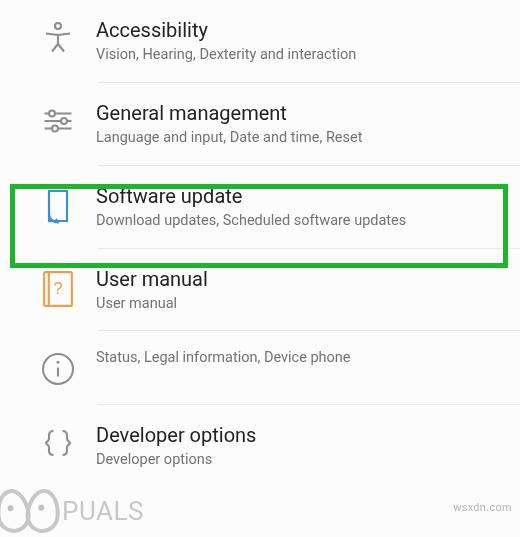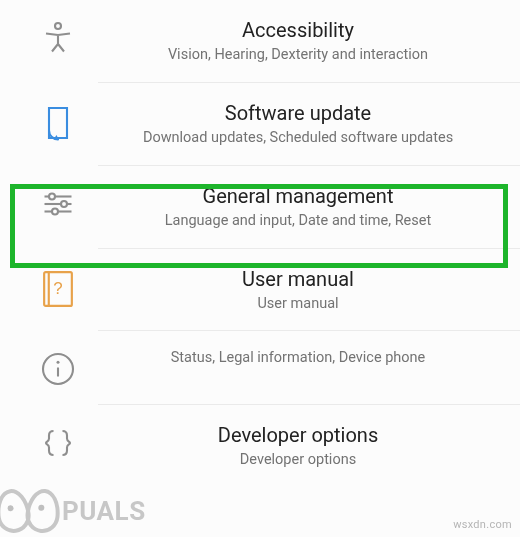--- a/index.html
+++ b/index.html
@@ -28,21 +28,21 @@
     background: #eaeaea;
   }
   .item.no-divider::after { display: none; }
   .icon-col {
     width: 76px;
     display: flex;
     justify-content: center;
     align-items: center;
     padding-top: 2px;
   }
-  .text-col { flex: 1; text-align: center; }
+  .text-col { flex: 1; }
   .title {
     font-size: 20px;
     color: #222;
     margin-bottom: 4px;
     font-weight: 400;
   }
   .subtitle {
     font-size: 14.5px;
     color: #737373;
     line-height: 1.3;
@@ -74,27 +74,27 @@
     position: absolute;
     width: 6px; height: 6px;
     background: #777;
     border-radius: 50%;
     top: 12px; left: 8px;
   }
   .bean2 { transform: rotate(6deg); margin-left: -6px; }
   .wm-text {
     font-size: 26px;
     color: #888;
-    font-weight: 700;
+    font-weight: 400;
     letter-spacing: 0.5px;
   }
   .watermark-right {
     position: absolute;
     right: 8px;
-    bottom: 6px;
+    bottom: 23px;
     font-size: 11px;
     color: #b5b5b5;
     letter-spacing: 0.3px;
   }
   svg { display: block; }
 </style>
 </head>
 <body>
 
 <div class="list">
@@ -107,46 +107,46 @@
       </svg>
     </div>
     <div class="text-col">
       <div class="title">Accessibility</div>
       <div class="subtitle">Vision, Hearing, Dexterity and interaction</div>
     </div>
   </div>
 
   <div class="item">
     <div class="icon-col">
-      <svg width="36" height="40" viewBox="0 0 24 26" fill="none" stroke="#3a8de0" stroke-width="1.4">
-        <path d="M6 3h12v20H6z"></path>
-        <path d="M6 18 A6 6 0 0 0 12 24" stroke-linecap="round"></path>
-        <path d="M11 21l1.5 3L9 24" fill="#3a8de0" stroke="none"></path>
-      </svg>
-    </div>
-    <div class="text-col">
-      <div class="title">Software update</div>
-      <div class="subtitle">Download updates, Scheduled software updates</div>
-    </div>
-  </div>
-
-  <div class="item">
-    <div class="icon-col">
       <svg width="36" height="36" viewBox="0 0 24 24" fill="none" stroke="#8e8e8e" stroke-width="1.4">
         <line x1="3" y1="7" x2="21" y2="7"></line>
           <circle cx="8" cy="7" r="2" fill="#fcfcfc"></circle>
         <line x1="3" y1="12" x2="21" y2="12"></line>
           <circle cx="16" cy="12" r="2" fill="#fcfcfc"></circle>
         <line x1="3" y1="17" x2="21" y2="17"></line>
           <circle cx="10" cy="17" r="2" fill="#fcfcfc"></circle>
       </svg>
     </div>
     <div class="text-col">
       <div class="title">General management</div>
       <div class="subtitle">Language and input, Date and time, Reset</div>
+    </div>
+  </div>
+
+  <div class="item">
+    <div class="icon-col">
+      <svg width="36" height="40" viewBox="0 0 24 26" fill="none" stroke="#3a8de0" stroke-width="1.4">
+        <path d="M6 3h12v20H6z"></path>
+        <path d="M6 18 A6 6 0 0 0 12 24" stroke-linecap="round"></path>
+        <path d="M11 21l1.5 3L9 24" fill="#3a8de0" stroke="none"></path>
+      </svg>
+    </div>
+    <div class="text-col">
+      <div class="title">Software update</div>
+      <div class="subtitle">Download updates, Scheduled software updates</div>
     </div>
   </div>
 
   <div class="item">
     <div class="icon-col">
       <svg width="34" height="40" viewBox="0 0 22 26" fill="none" stroke="#e8a24a" stroke-width="1.4">
         <rect x="2" y="2" width="18" height="22" rx="1"></rect>
         <line x1="5" y1="2" x2="5" y2="24"></line>
         <text x="11" y="16" font-size="11" fill="#e8a24a" stroke="none" text-anchor="middle" font-family="Arial">?</text>
       </svg>

